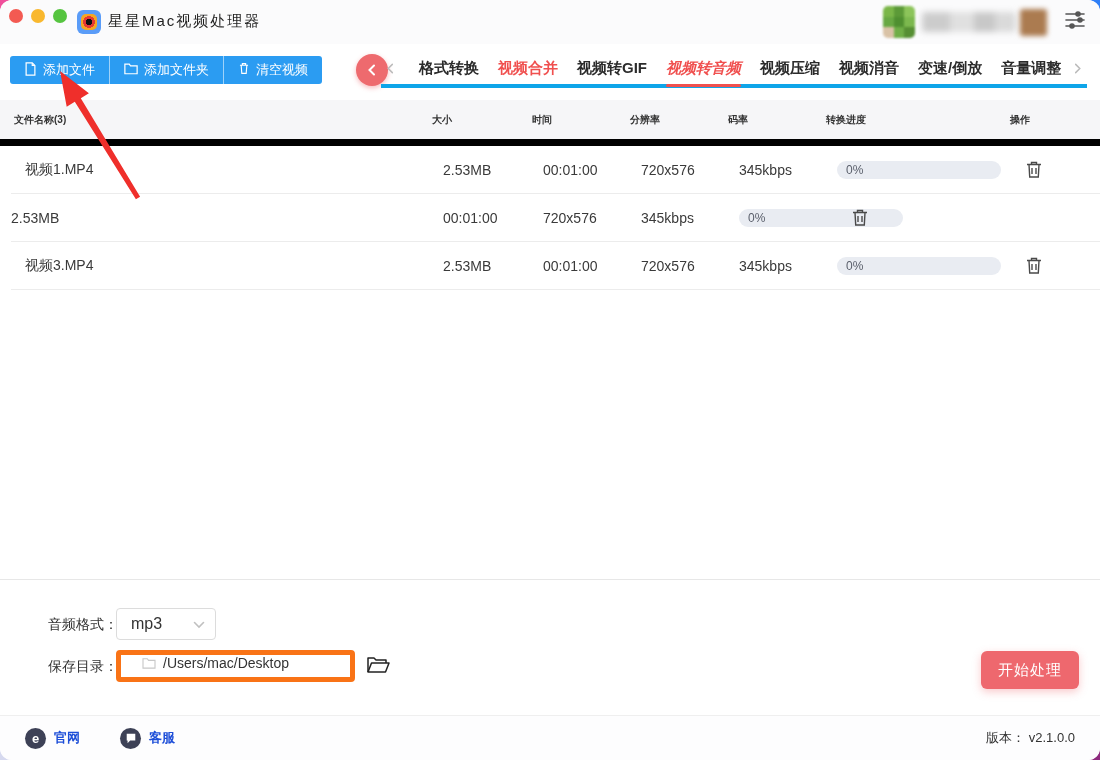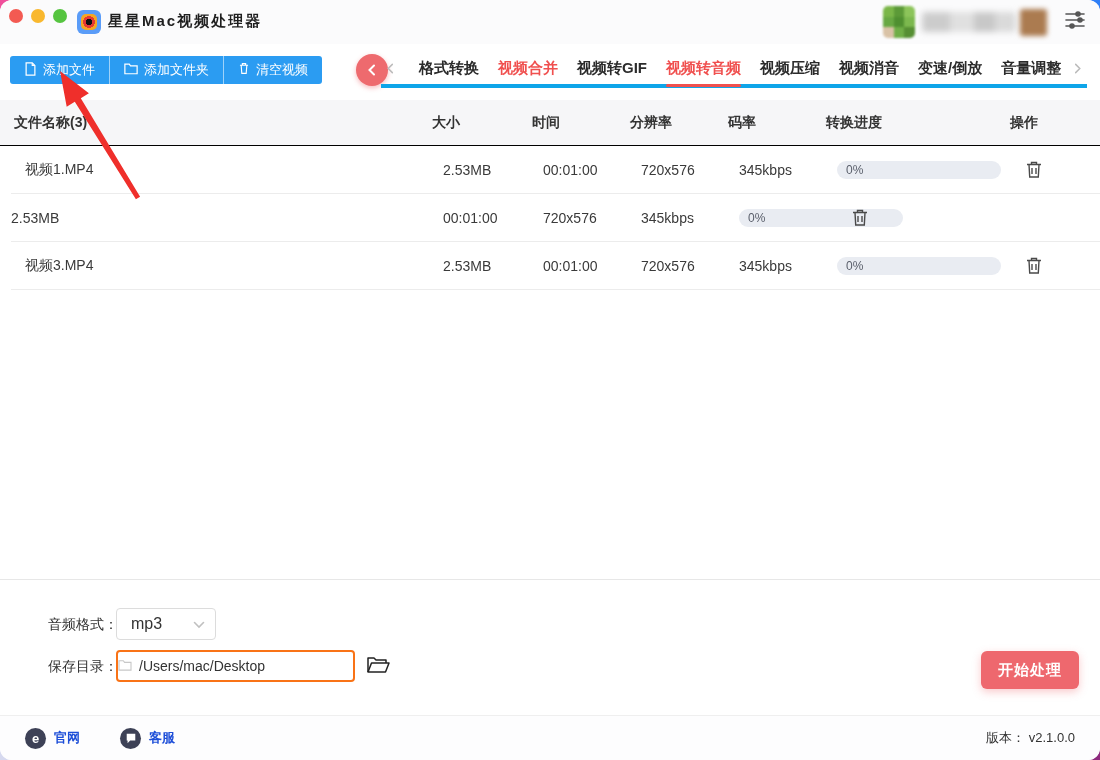--- a/index.html
+++ b/index.html
@@ -22,21 +22,21 @@
   .titlebar { position:absolute; top:0; left:0; right:0; height:44px; background:#fbfbfc; }
   .traffic { position:absolute; top:9px; left:9px; display:flex; gap:8px; }
   .light { width:14px; height:14px; border-radius:50%; }
   .light.red { background:#f35a52; }
   .light.yellow { background:#f9b82e; }
   .light.green { background:#56c440; }
   .app-icon { position:absolute; left:77px; top:10px; width:24px; height:24px; border-radius:6px;
     background:#5a9cf8; display:flex; align-items:center; justify-content:center; }
   .app-icon .lens { width:16px; height:16px; border-radius:5px;
     background:radial-gradient(circle at 50% 50%, #111 0 3px, #e53935 3px 6px, #f6a623 6px 8px); }
-  .win-title { position:absolute; left:108px; top:12px; font-size:15px; font-weight:700;
+  .win-title { position:absolute; left:108px; top:12px; font-size:15px; font-weight:400;
     letter-spacing:2px; color:#1f1f1f; }
   .titlebar-right { position:absolute; right:14px; top:5px; height:34px; display:flex; align-items:center; gap:7px; }
   .avatar { width:32px; height:32px; border-radius:5px; overflow:hidden; filter:blur(1.2px);
     display:grid; grid-template-columns:1fr 1fr 1fr; grid-template-rows:1fr 1fr 1fr; }
   .avatar i { display:block; }
   .name-blur { width:94px; height:20px; border-radius:3px; filter:blur(3px);
     background:linear-gradient(90deg,#cccccc 0 30%,#e0e0e0 30% 55%,#c8c8c8 55% 78%,#dadada 78%); }
   .brown-blur { width:27px; height:27px; border-radius:3px; background:#ab7b50; filter:blur(2.5px); margin-left:-3px; }
   .sliders { margin-left:10px; cursor:pointer; }
 
@@ -47,50 +47,50 @@
   .tb-btn:last-child { border-right:none; }
   .nav-circle { position:absolute; left:356px; top:54px; width:32px; height:32px; border-radius:50%;
     background:#ee6a6e; display:flex; align-items:center; justify-content:center; cursor:pointer;
     box-shadow:0 2px 5px rgba(238,106,110,.45); }
   .tab-strip { position:absolute; left:381px; right:13px; top:52px; height:36px;
     display:flex; align-items:center; border-bottom:4px solid #0ea5e9; }
   .strip-chevron { color:#b9b9b9; padding:0 4px; cursor:pointer; display:flex; align-items:center; }
   .tab { position:relative; height:36px; display:flex; align-items:center; font-size:15px;
     font-weight:700; color:#2b2b2b; margin-left:19px; cursor:pointer; white-space:nowrap; }
   .tab.red { color:#f0504f; }
-  .tab.active { color:#f0504f; }
+  .tab.active { color:#f0504f;font-style:italic; }
   .tab.active::after { content:""; position:absolute; left:0; right:0; bottom:-1px; height:3px;
     background:#f0504f; border-radius:2px; }
   .strip-chevron.next { margin-left:auto; }
 
   
   .grid-row { display:grid; grid-template-columns:432px 100px 98px 98px 98px 174px 1fr; align-items:center; }
   .thead { position:absolute; top:100px; left:0; right:0; height:46px; background:#f6f6f8;
-    border-bottom:1px solid #000000; font-size:14px; font-weight:700; color:#333; }
+    border-bottom:7px solid #000000; font-size:10px; font-weight:700; color:#333; }
   .tbody { position:absolute; top:146px; left:0; right:0;padding-left:11px; }
   .trow { height:48px; border-bottom:1px solid #ececec; font-size:14px; color:#3a3a3a; background:#fff; }
   .cell-name { padding-left:14px; }
   .cell-ops { padding-left:10px; }
   .pill { width:164px; height:18px; border-radius:9px; background:#e9ecf2; font-size:12px;
     color:#5a5f6b; display:flex; align-items:center; padding-left:9px; }
   .trash-btn { background:none; border:none; cursor:pointer; padding:2px; margin-left:2px; display:inline-flex; }
 
   
   .divider { position:absolute; top:579px; left:0; right:0; height:1px; background:#e7e7e7; }
   .field-label { position:absolute; left:48px; font-size:14px; color:#333; }
   .dropdown { position:absolute; left:116px; top:608px; width:100px; height:32px; border:1px solid #dcdcdc;
     border-radius:4px; display:flex; align-items:center; padding:0 10px 0 14px; font-size:16px; color:#333;
     cursor:pointer; background:#fff; justify-content:space-between; }
-  .dir-wrap { position:absolute; left:116px; top:650px; width:239px; height:32px; border:2px solid #f97316;
-    border-radius:4px; display:flex; align-items:center; padding:0 0; background:#fff; gap:7px; }
+  .dir-wrap { position:absolute; left:116px; top:650px; width:239px; height:32px; border:5px solid #f97316;
+    border-radius:4px; display:flex; align-items:flex-start; padding:0 21px; background:#fff; gap:7px; }
   .dir-input { border:none; outline:none; font-size:14px; color:#333; width:100%;
     font-family:"Liberation Sans","DejaVu Sans",sans-serif; background:transparent; }
   .open-folder { position:absolute; left:366px; top:655px; background:none; border:none; cursor:pointer; }
   .start-btn { position:absolute; left:981px; top:651px; width:98px; height:38px; background:#ee686e;
-    border:none; border-radius:6px; color:#fff; font-size:15px; font-weight:700; cursor:pointer;
+    border:none; border-radius:6px; color:#fff; font-size:15px; font-weight:400; cursor:pointer;
     letter-spacing:1px; box-shadow:0 3px 8px rgba(238,104,110,.35);
     font-family:"Liberation Sans","DejaVu Sans",sans-serif; }
 
   
   .footer { position:absolute; left:0; right:0; bottom:0; height:45px; background:#fdfdfe;
     border-top:1px solid #efefef; display:flex; align-items:center; padding:0 25px; }
   .foot-link { display:flex; align-items:center; gap:8px; cursor:pointer; margin-right:40px; }
   .foot-circle { width:21px; height:21px; border-radius:50%; background:#3d4156; color:#fff;
     display:flex; align-items:center; justify-content:center; font-size:13px; font-weight:700; }
   .foot-text { font-size:13px; color:#1d4ed8;font-weight:bold; }

